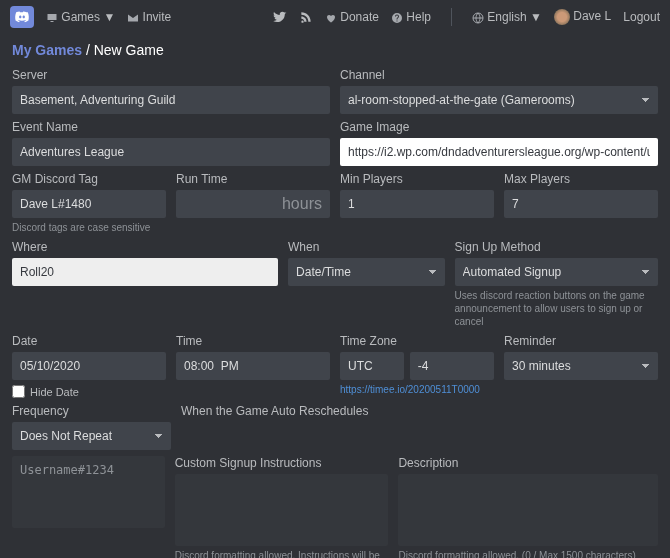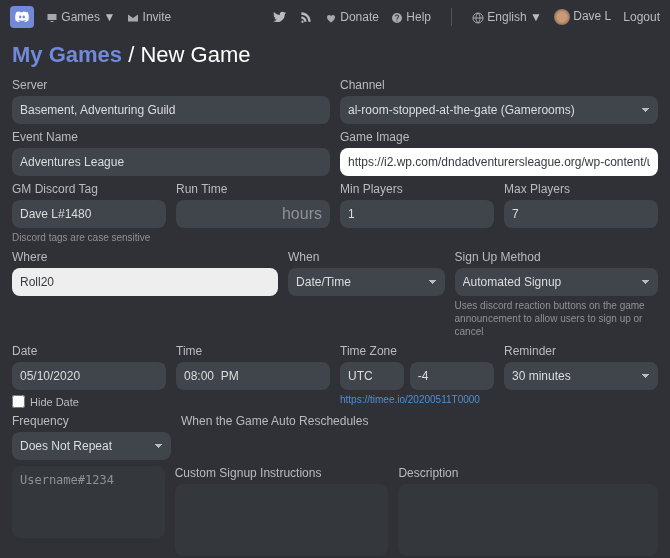--- a/index.html
+++ b/index.html
@@ -3,27 +3,27 @@
 <meta charset="utf-8">
 <style>
 * { box-sizing: border-box; margin: 0; padding: 0; }
 body { background: #2f3136; color: #b9bbbe; font-family: -apple-system, "Segoe UI", Helvetica, Arial, sans-serif; font-size: 12px; width: 670px; }
 .topbar { display: flex; align-items: center; padding: 6px 10px; background: #2f3136; justify-content: space-between; }
 .topbar-left, .topbar-right { display: flex; align-items: center; gap: 12px; }
 .topbar a, .topbar span { color: #b9bbbe; font-size: 12px; }
 .logo-box { background: #7289da; width: 24px; height: 22px; border-radius: 4px; display: flex; align-items: center; justify-content: center; }
 .logo-box svg { fill: #fff; }
 .content { padding: 8px 12px 10px; }
-.breadcrumb { font-size: 22px; margin-bottom: 10px; }
+.breadcrumb { font-size: 14px; margin-bottom: 10px; }
 .breadcrumb .bc-link { color: #7289da; font-weight: 600; }
 .breadcrumb .sep, .breadcrumb .bc-curr { color: #fff; }
 .row { display: flex; gap: 10px; margin-top: 6px; }
 .col { flex: 1; display: flex; flex-direction: column; }
 .label { font-size: 12px; color: #b9bbbe; margin-bottom: 4px; }
-.input, .sel { background: #40444b; border: none; color: #dcddde; font-size: 12px; padding: 7px 8px; border-radius: 8px; width: 100%; }
+.input, .sel { background: #40444b; border: none; color: #dcddde; font-size: 12px; padding: 7px 8px; border-radius: 2px; width: 100%; }
 .input::placeholder { color: #8e9297; }
 .input.white { background: #ffffff; color: #36393f; }
 .input.light { background: #eeeeee; color: #36393f; }
 .input.dark { background: #34373c; }
 .sel { appearance: none; background-image: linear-gradient(45deg, transparent 50%, #b9bbbe 50%), linear-gradient(135deg, #b9bbbe 50%, transparent 50%); background-position: calc(100% - 12px) 12px, calc(100% - 8px) 12px; background-size: 4px 4px, 4px 4px; background-repeat: no-repeat; }
 .help { font-size: 10px; color: #8e9297; margin-top: 3px; line-height: 1.3; }
 .help-right { font-size: 10px; color: #8e9297; margin-top: 3px; line-height: 1.3; }
 .link-small { font-size: 10px; color: #4f8fd6; margin-top: 4px; }
 .checkbox-row { display: flex; align-items: center; gap: 5px; margin-top: 5px; font-size: 11px; color: #b9bbbe; }
 textarea.input { height: 72px; resize: none; }

